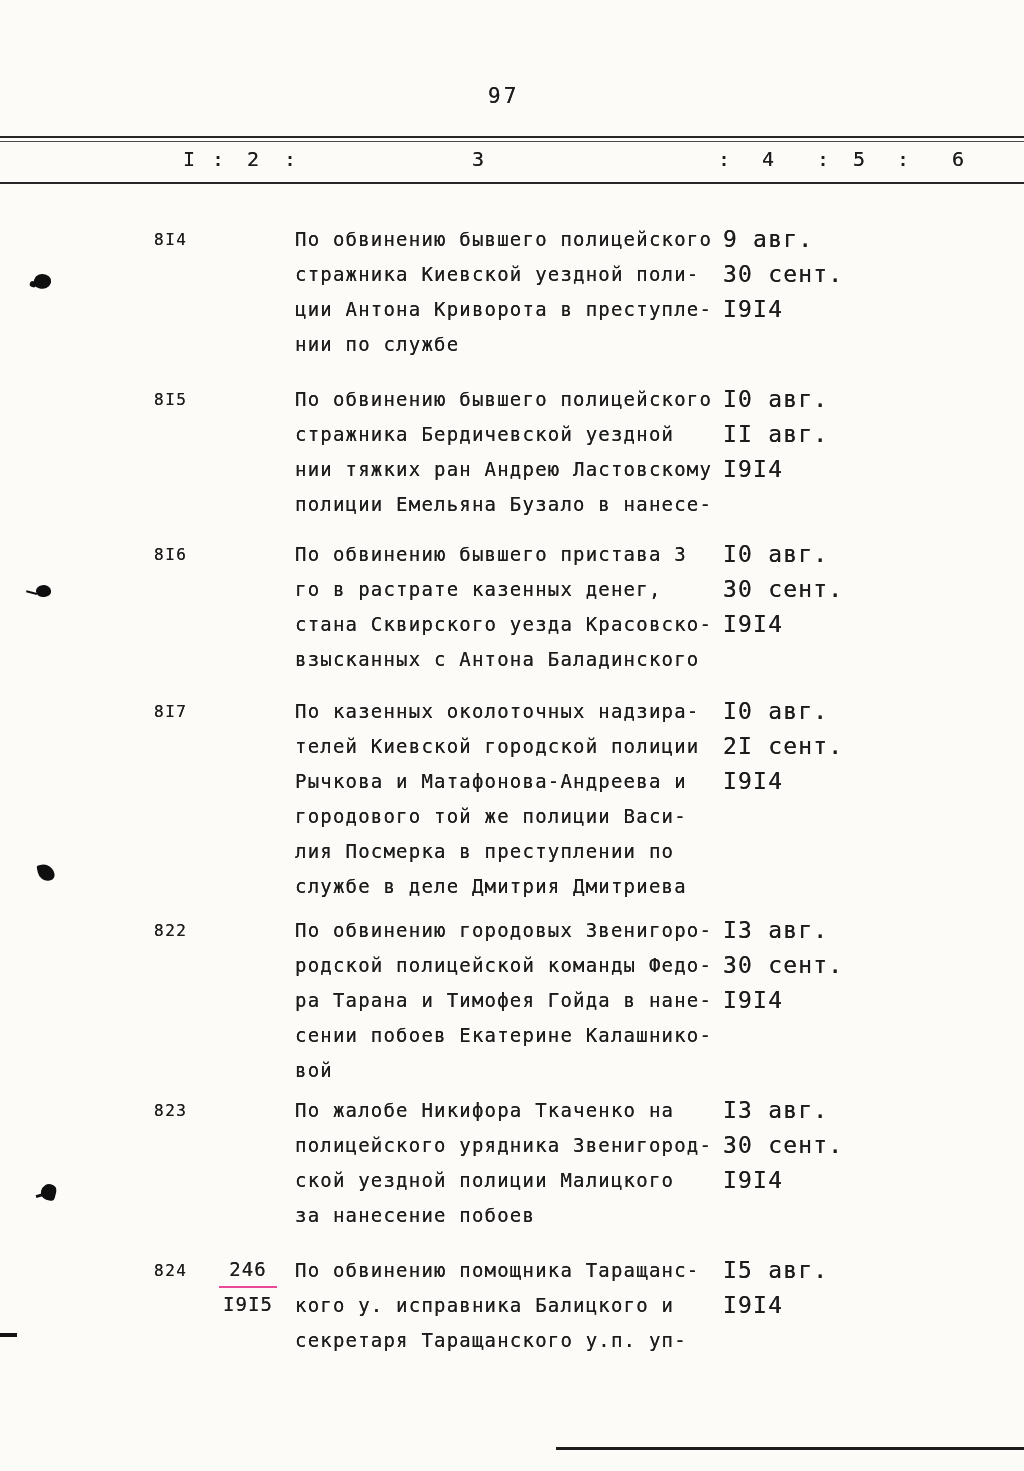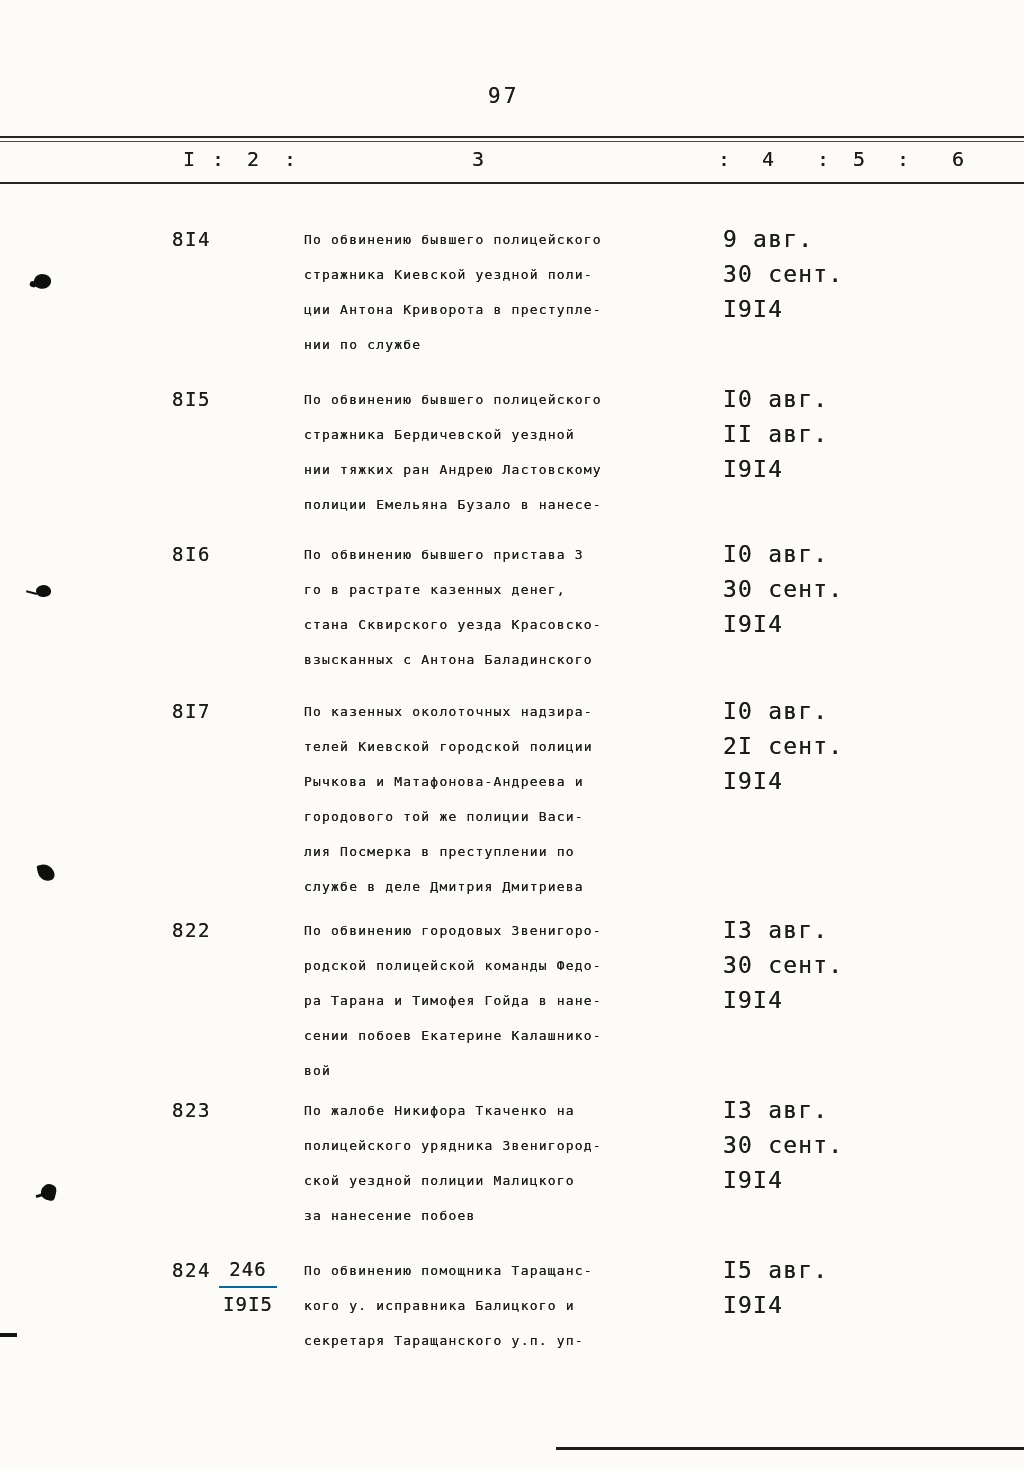--- a/index.html
+++ b/index.html
@@ -31,34 +31,34 @@
     text-shadow: 0 0 0.5px rgba(25,25,25,.85);
   }
   .hc0  { left: 183px; } .hc1  { left: 212px; } .hc2  { left: 247px; }
   .hc3  { left: 284px; } .hc4  { left: 472px; } .hc5  { left: 718px; }
   .hc6  { left: 762px; } .hc7  { left: 817px; } .hc8  { left: 853px; }
   .hc9  { left: 897px; } .hc10 { left: 952px; }
 
   .entries { position: absolute; inset: 0; }
   .entry { position: absolute; left: 0; width: 1024px; }
   .entry-id {
-    position: absolute; left: 172px; top: 0;
-    font-size: 19px; line-height: 35px; letter-spacing: 1.5px;
+    position: absolute; left: 154px; top: 0;
+    font-size: 16px; line-height: 35px; letter-spacing: 1.5px;
     text-shadow: 0 0 0.5px rgba(25,25,25,.85);
   }
   .entry-note {
     position: absolute; left: 219px; top: 0; width: 58px;
     font-size: 19px; line-height: 33px; letter-spacing: 1px;
     text-align: center;
     text-shadow: 0 0 0.5px rgba(25,25,25,.85);
   }
-  .note-top { border-bottom: 2px solid #0369a1; }
+  .note-top { border-bottom: 2px solid #ec4899; }
   .entry-desc {
-    position: absolute; left: 304px; top: 0; width: 430px;
-    font-size: 13px; line-height: 35px; letter-spacing: 1.2px;
+    position: absolute; left: 295px; top: 0; width: 430px;
+    font-size: 19px; line-height: 35px; letter-spacing: 1.2px;
     white-space: nowrap;
     text-shadow: 0 0 0.5px rgba(25,25,25,.85);
   }
   .entry-dates {
     position: absolute; left: 723px; top: 0; width: 140px;
     font-size: 23px; line-height: 35px; letter-spacing: 1.2px;
     white-space: nowrap;
     text-shadow: 0 0 0.5px rgba(25,25,25,.85);
   }
 

